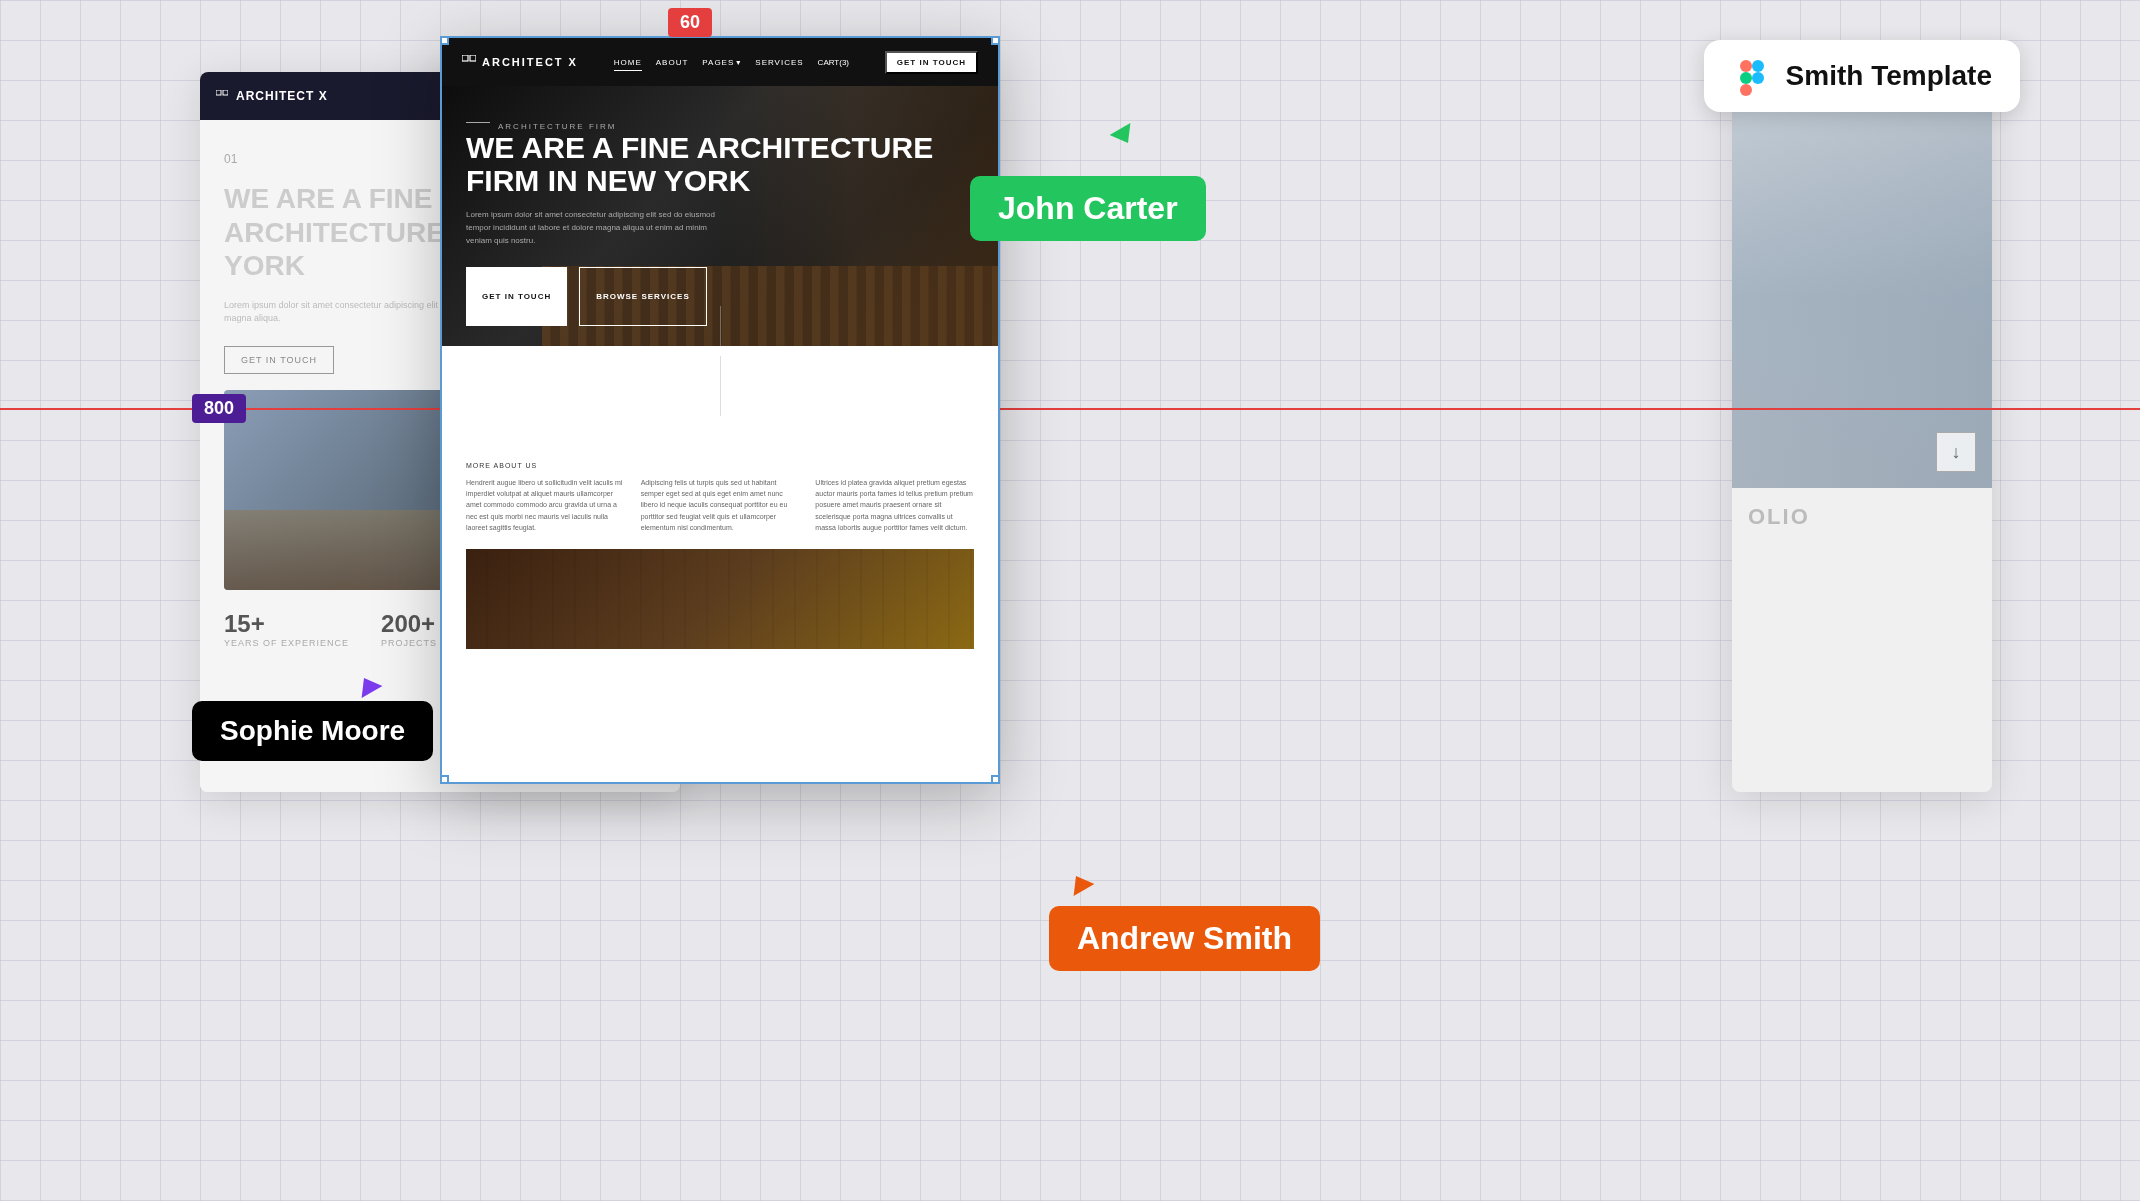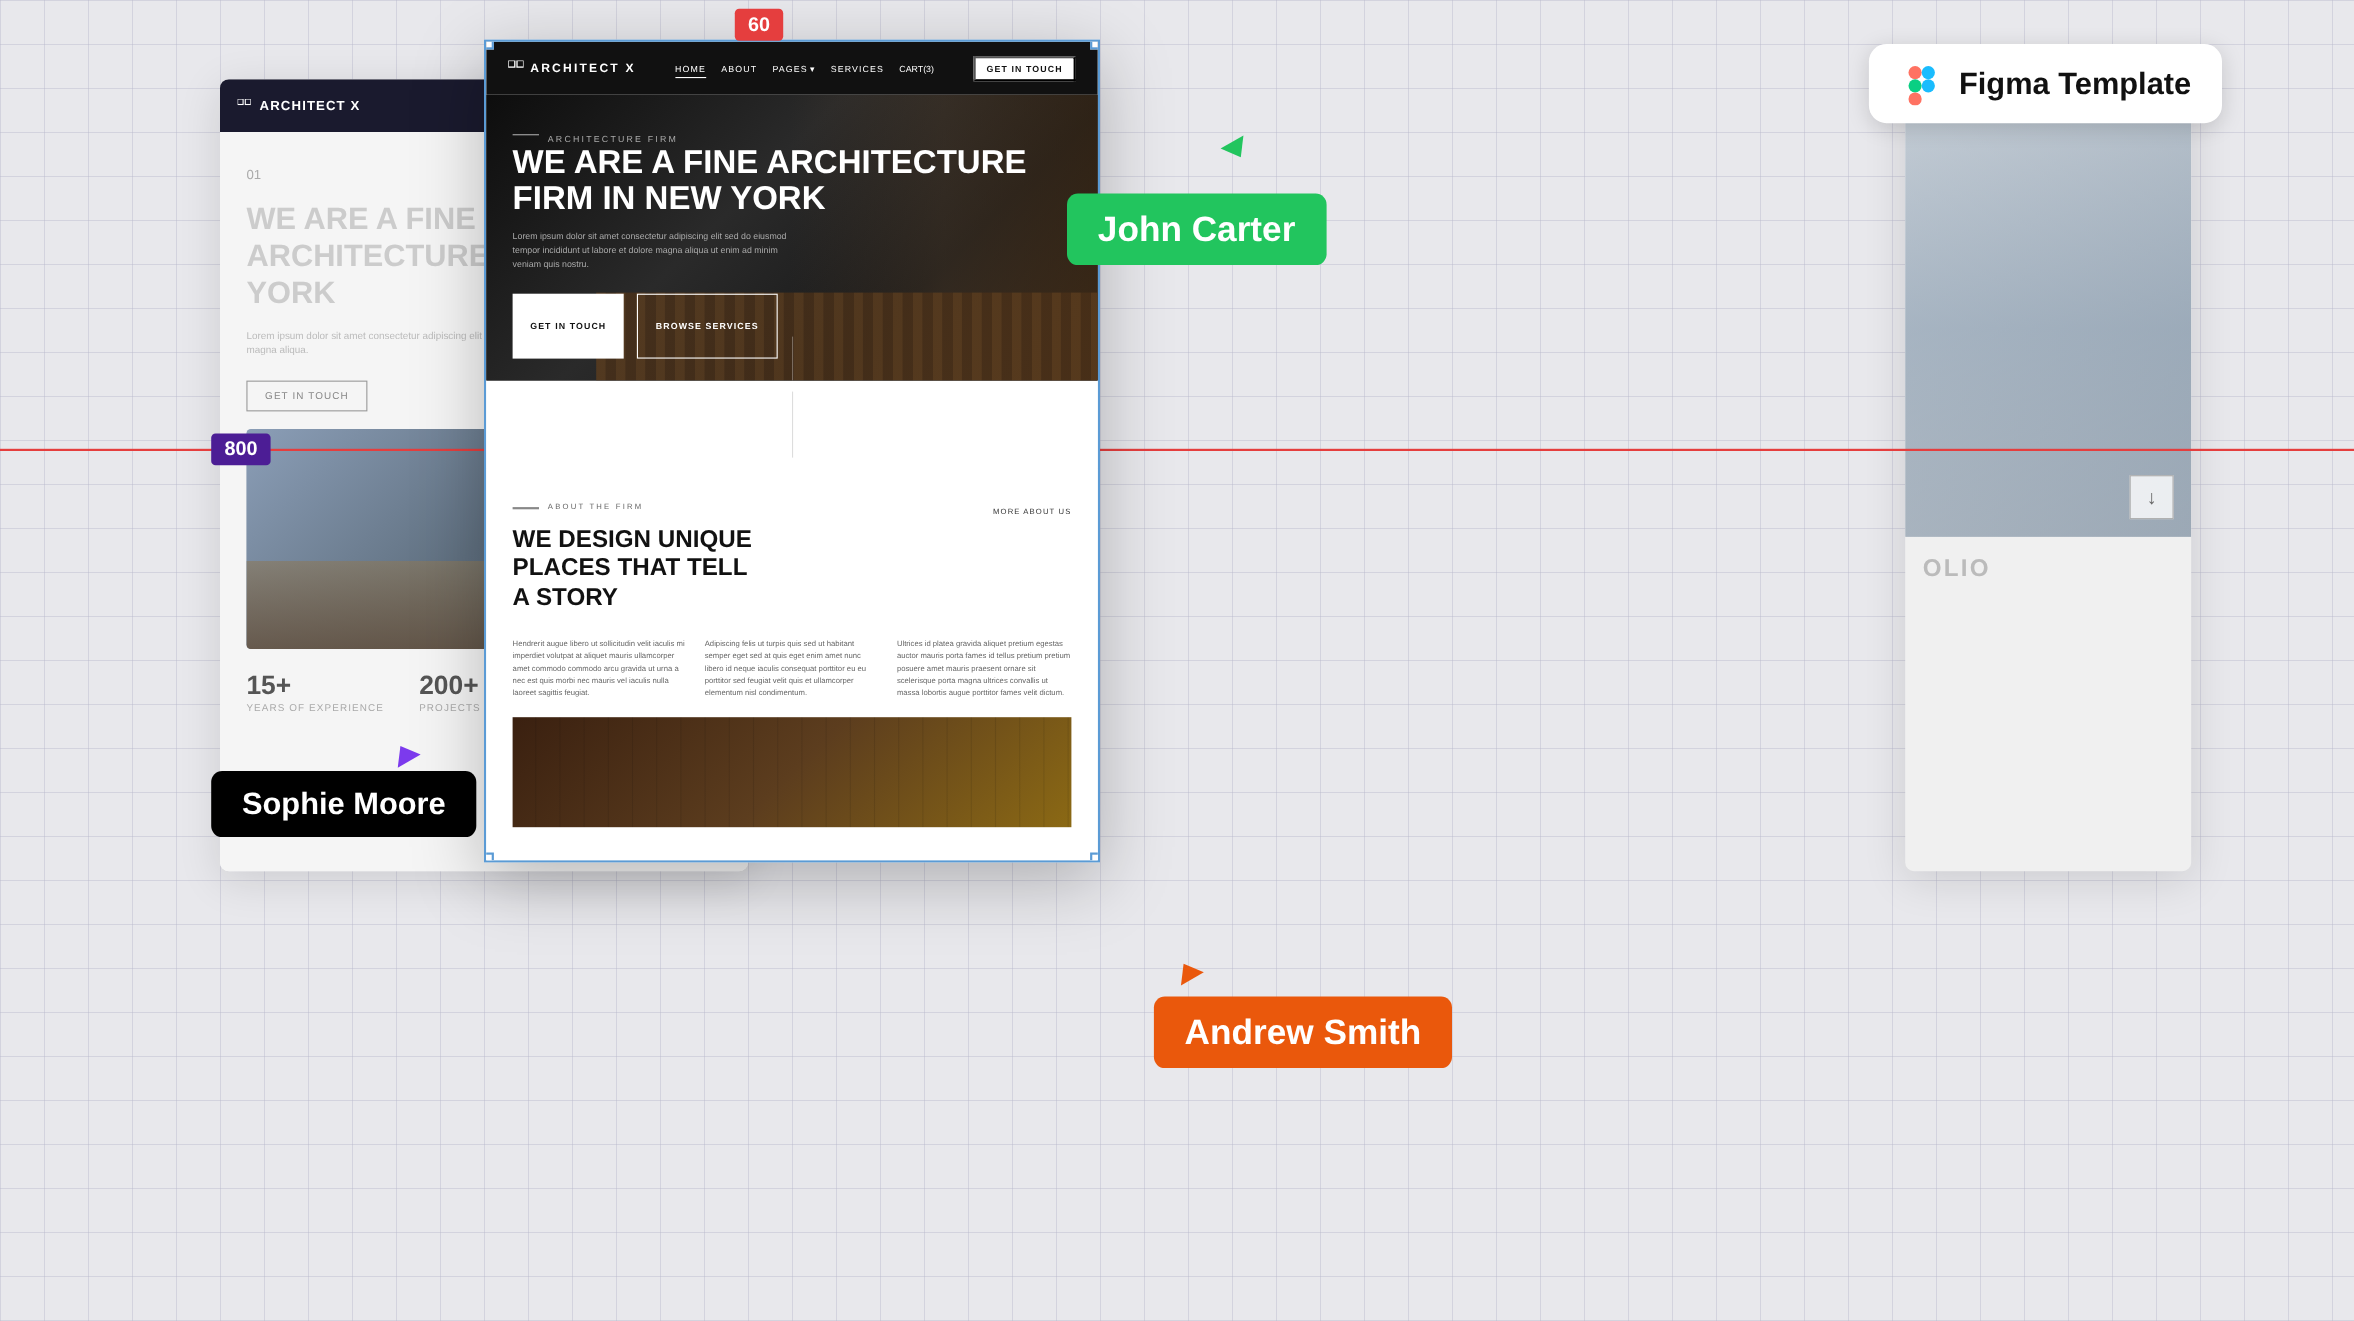--- a/index.html
+++ b/index.html
@@ -592,21 +592,21 @@
 <div class="ruler-badge-60">60</div>
 
 <div class="figma-badge">
   <svg class="figma-icon" viewBox="0 0 40 40">
     <rect x="8" y="4" width="12" height="12" rx="6" fill="#FF7262"></rect>
     <rect x="20" y="4" width="12" height="12" rx="6" fill="#1ABCFE"></rect>
     <rect x="8" y="16" width="12" height="12" rx="6" fill="#0ACF83"></rect>
     <rect x="8" y="28" width="12" height="12" rx="6" fill="#FF7262"></rect>
     <circle cx="26" cy="22" r="6" fill="#1ABCFE"></circle>
   </svg>
-  <span class="figma-badge-text">Figma Template</span>
+  <span class="figma-badge-text">Smith Template</span>
 </div>
 
 <div class="john-carter-badge">John Carter</div>
 
 <div class="cursor-green"></div>
 
 <div class="sophie-moore-badge">Sophie Moore</div>
 
 <div class="cursor-purple"></div>
 
@@ -709,27 +709,20 @@
     </div>
     <div class="hero-divider"></div>
   </section>
 
   <div style="height: 80px; background: white; display: flex; align-items: center; justify-content: center;">
     <div style="width: 1px; height: 60px; background: #ddd;"></div>
   </div>
 
   <section class="about-section">
     <div style="display: flex; justify-content: space-between; align-items: flex-start;">
-      <div>
-        <div class="section-subtitle">
-          <div class="section-subtitle-line"></div>
-          <span>ABOUT THE FIRM</span>
-        </div>
-        <h2 class="section-title">WE DESIGN UNIQUE PLACES THAT TELL A STORY</h2>
-      </div>
       <a class="more-about-link">MORE ABOUT US</a>
     </div>
     <div class="about-columns">
       <div class="about-col">Hendrerit augue libero ut sollicitudin velit iaculis mi imperdiet volutpat at aliquet mauris ullamcorper amet commodo commodo arcu gravida ut urna a nec est quis morbi nec mauris vel iaculis nulla laoreet sagittis feugiat.</div>
       <div class="about-col">Adipiscing felis ut turpis quis sed ut habitant semper eget sed at quis eget enim amet nunc libero id neque iaculis consequat porttitor eu eu porttitor sed feugiat velit quis et ullamcorper elementum nisl condimentum.</div>
       <div class="about-col">Ultrices id platea gravida aliquet pretium egestas auctor mauris porta fames id tellus pretium pretium posuere amet mauris praesent ornare sit scelerisque porta magna ultrices convallis ut massa lobortis augue porttitor fames velit dictum.</div>
     </div>
 
     <div class="about-bottom-img">
       <div class="about-bottom-img-overlay"></div>

